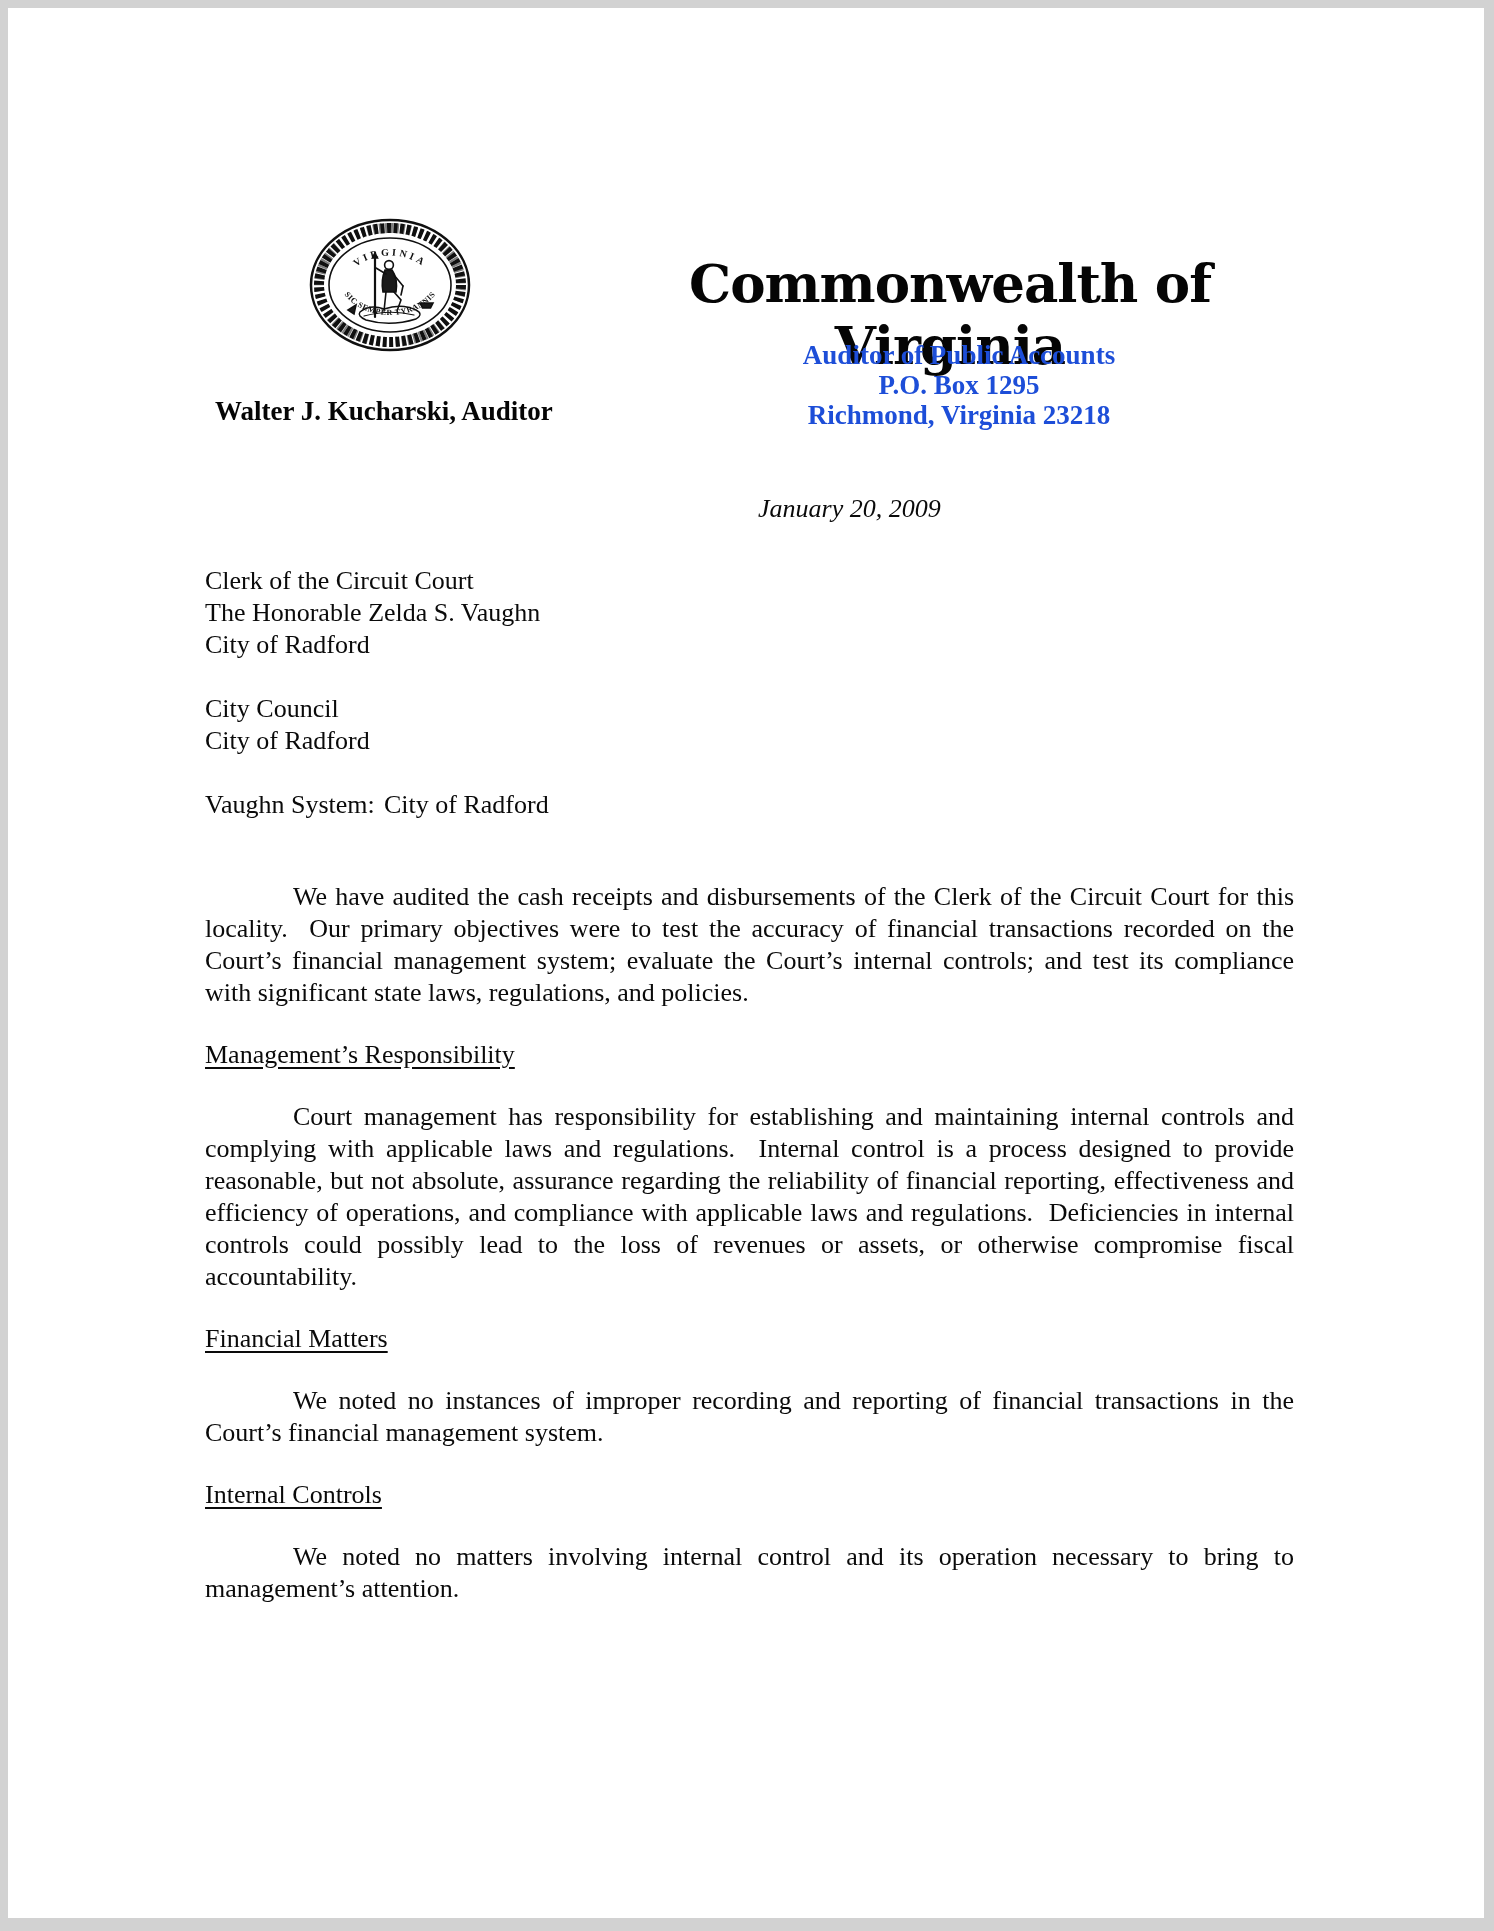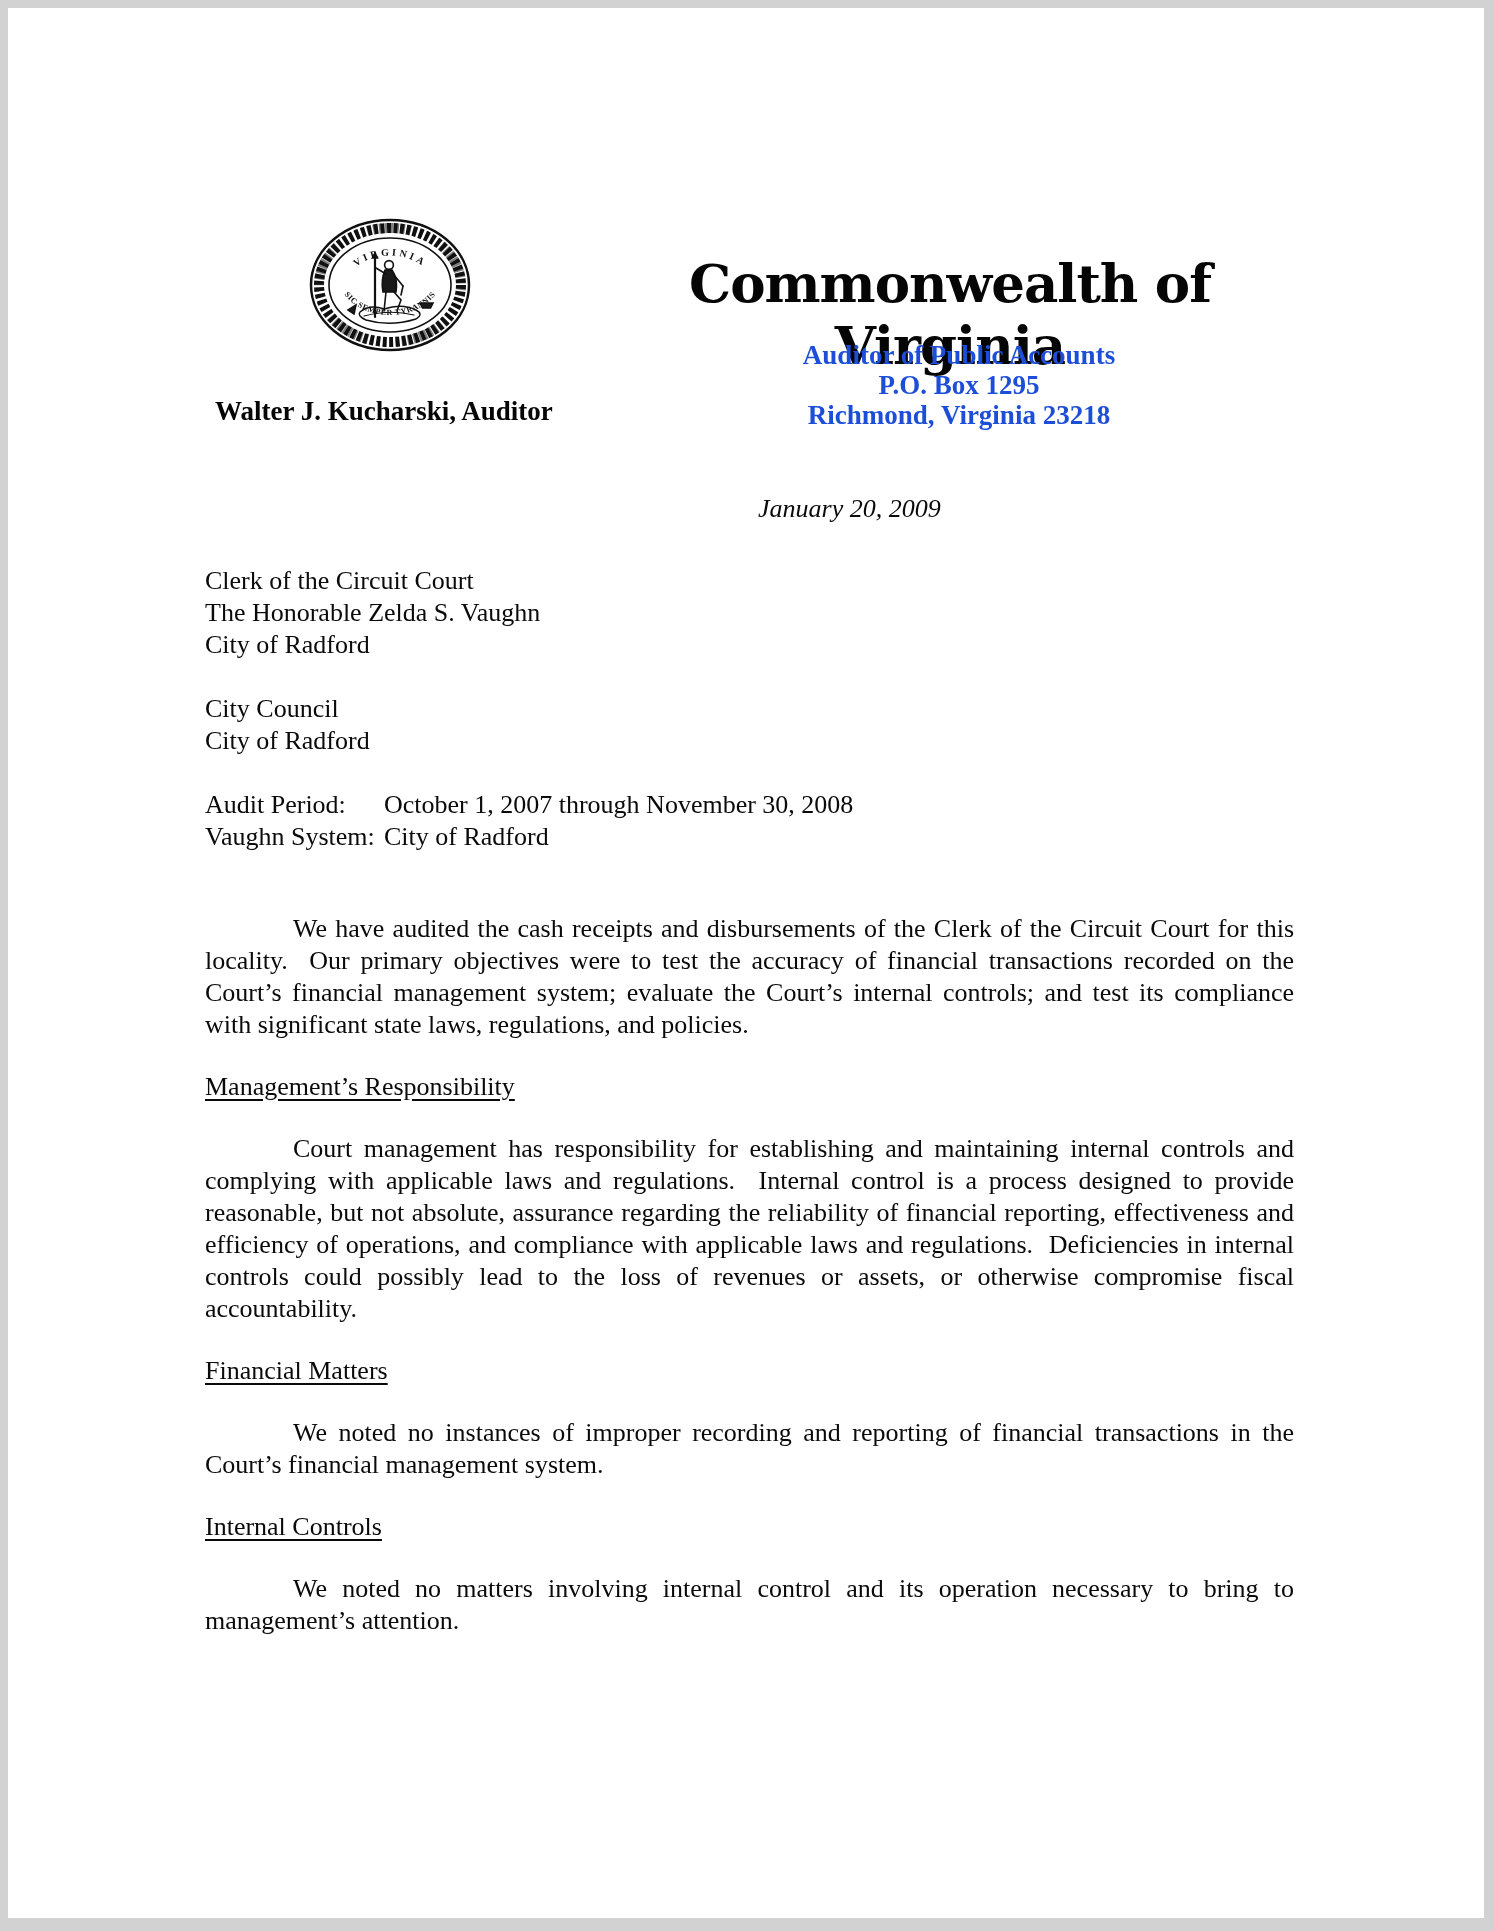--- a/index.html
+++ b/index.html
@@ -132,24 +132,20 @@
       <div>City of Radford</div>
     </div>
 
     <div class="addr">
       <div>City Council</div>
       <div>City of Radford</div>
     </div>
 
     <div class="refs">
       <div class="ref-row">
-        <span class="ref-label">Audit Period:</span>
-        <span>October 1, 2007 through November 30, 2008</span>
-      </div>
-      <div class="ref-row">
         <span class="ref-label">Vaughn System:</span>
         <span>City of Radford</span>
       </div>
     </div>
 
     <div class="body">
       <p class="para">We have audited the cash receipts and disbursements of the Clerk of the Circuit Court for this locality.&nbsp; Our primary objectives were to test the accuracy of financial transactions recorded on the Court’s financial management system; evaluate the Court’s internal controls; and test its compliance with significant state laws, regulations, and policies.</p>
 
       <h3 class="heading">
         <span>Management’s Responsibility</span>

